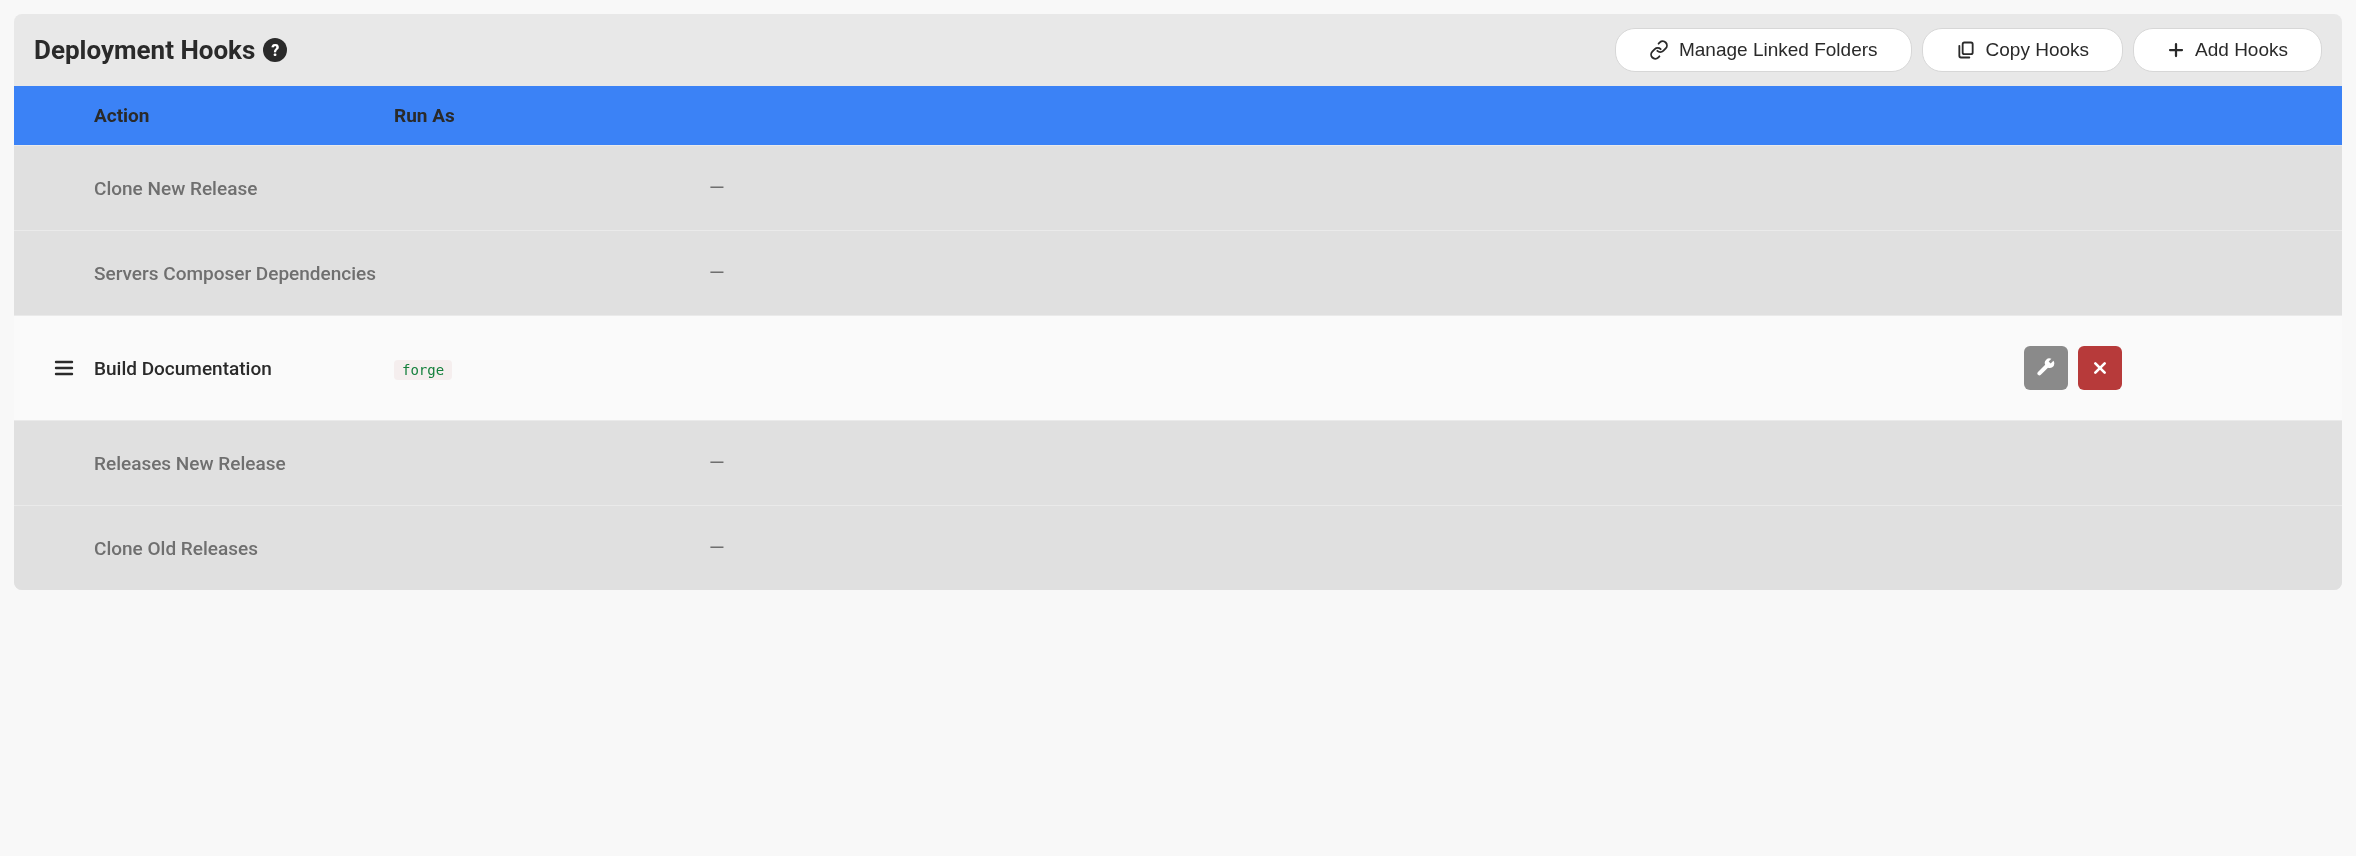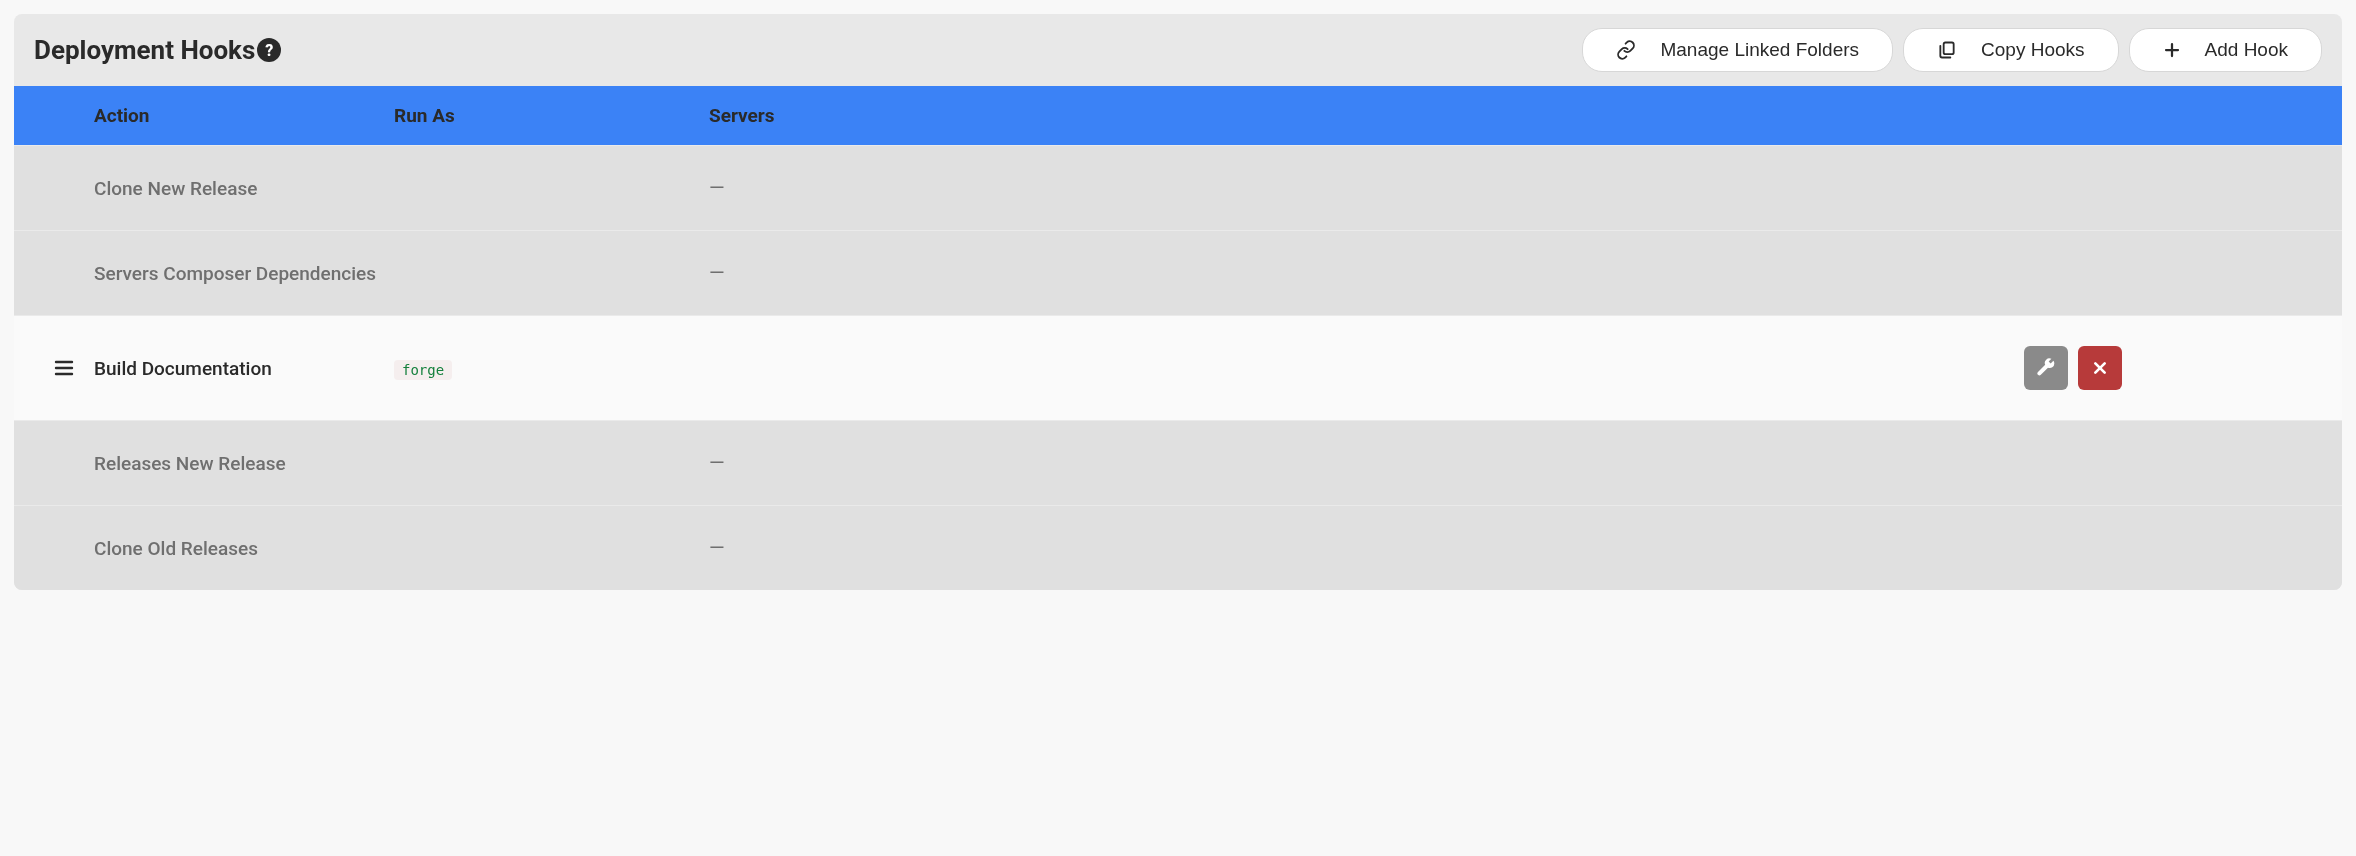--- a/index.html
+++ b/index.html
@@ -16,21 +16,21 @@
   }
   .panel-header {
     display: flex;
     align-items: center;
     justify-content: space-between;
     padding: 14px 20px;
   }
   .title-wrap {
     display: flex;
     align-items: center;
-    gap: 2px;
+    gap: 8px;
   }
   .panel-title {
     font-size: 26px;
     font-weight: 700;
     color: #2a2a2a;
   }
   .help-icon {
     display: inline-flex;
     align-items: center;
     justify-content: center;
@@ -42,21 +42,21 @@
     font-weight: 800;
     font-size: 16px;
   }
   .header-actions {
     display: flex;
     gap: 10px;
   }
   .btn {
     display: inline-flex;
     align-items: center;
-    gap: 24px;
+    gap: 10px;
     background: #fff;
     border: 1px solid #d7d7d7;
     border-radius: 20px;
     padding: 10px 33px;
     font-size: 19px;
     font-weight: 500;
     color: #2a2a2a;
     cursor: pointer;
   }
   .btn svg { flex-shrink: 0; }
@@ -150,31 +150,30 @@
             <rect x="8" y="3" width="12" height="14" rx="2"></rect>
             <path d="M4 7v12a2 2 0 0 0 2 2h10"></path>
           </svg>
         <span>Copy Hooks</span>
       </button>
       <button class="btn">
         <svg width="18" height="18" viewBox="0 0 24 24" fill="none" stroke="#2a2a2a" stroke-width="3" stroke-linecap="round">
             <line x1="12" y1="4" x2="12" y2="20"></line>
             <line x1="4" y1="12" x2="20" y2="12"></line>
           </svg>
-        <span>Add Hook</span>
+        <span>Add Hooks</span>
       </button>
     </div>
   </div>
 
   <div class="table">
     <div class="thead">
       <div></div>
       <div class="th">Action</div>
       <div class="th">Run As</div>
-      <div class="th">Servers</div>
       <div></div>
     </div>
 
     <div class="row system">
       <div></div>
       <div class="cell action">Clone New Release</div>
       <div class="cell"></div>
       <div class="cell dash">—</div>
       <div></div>
     </div>

